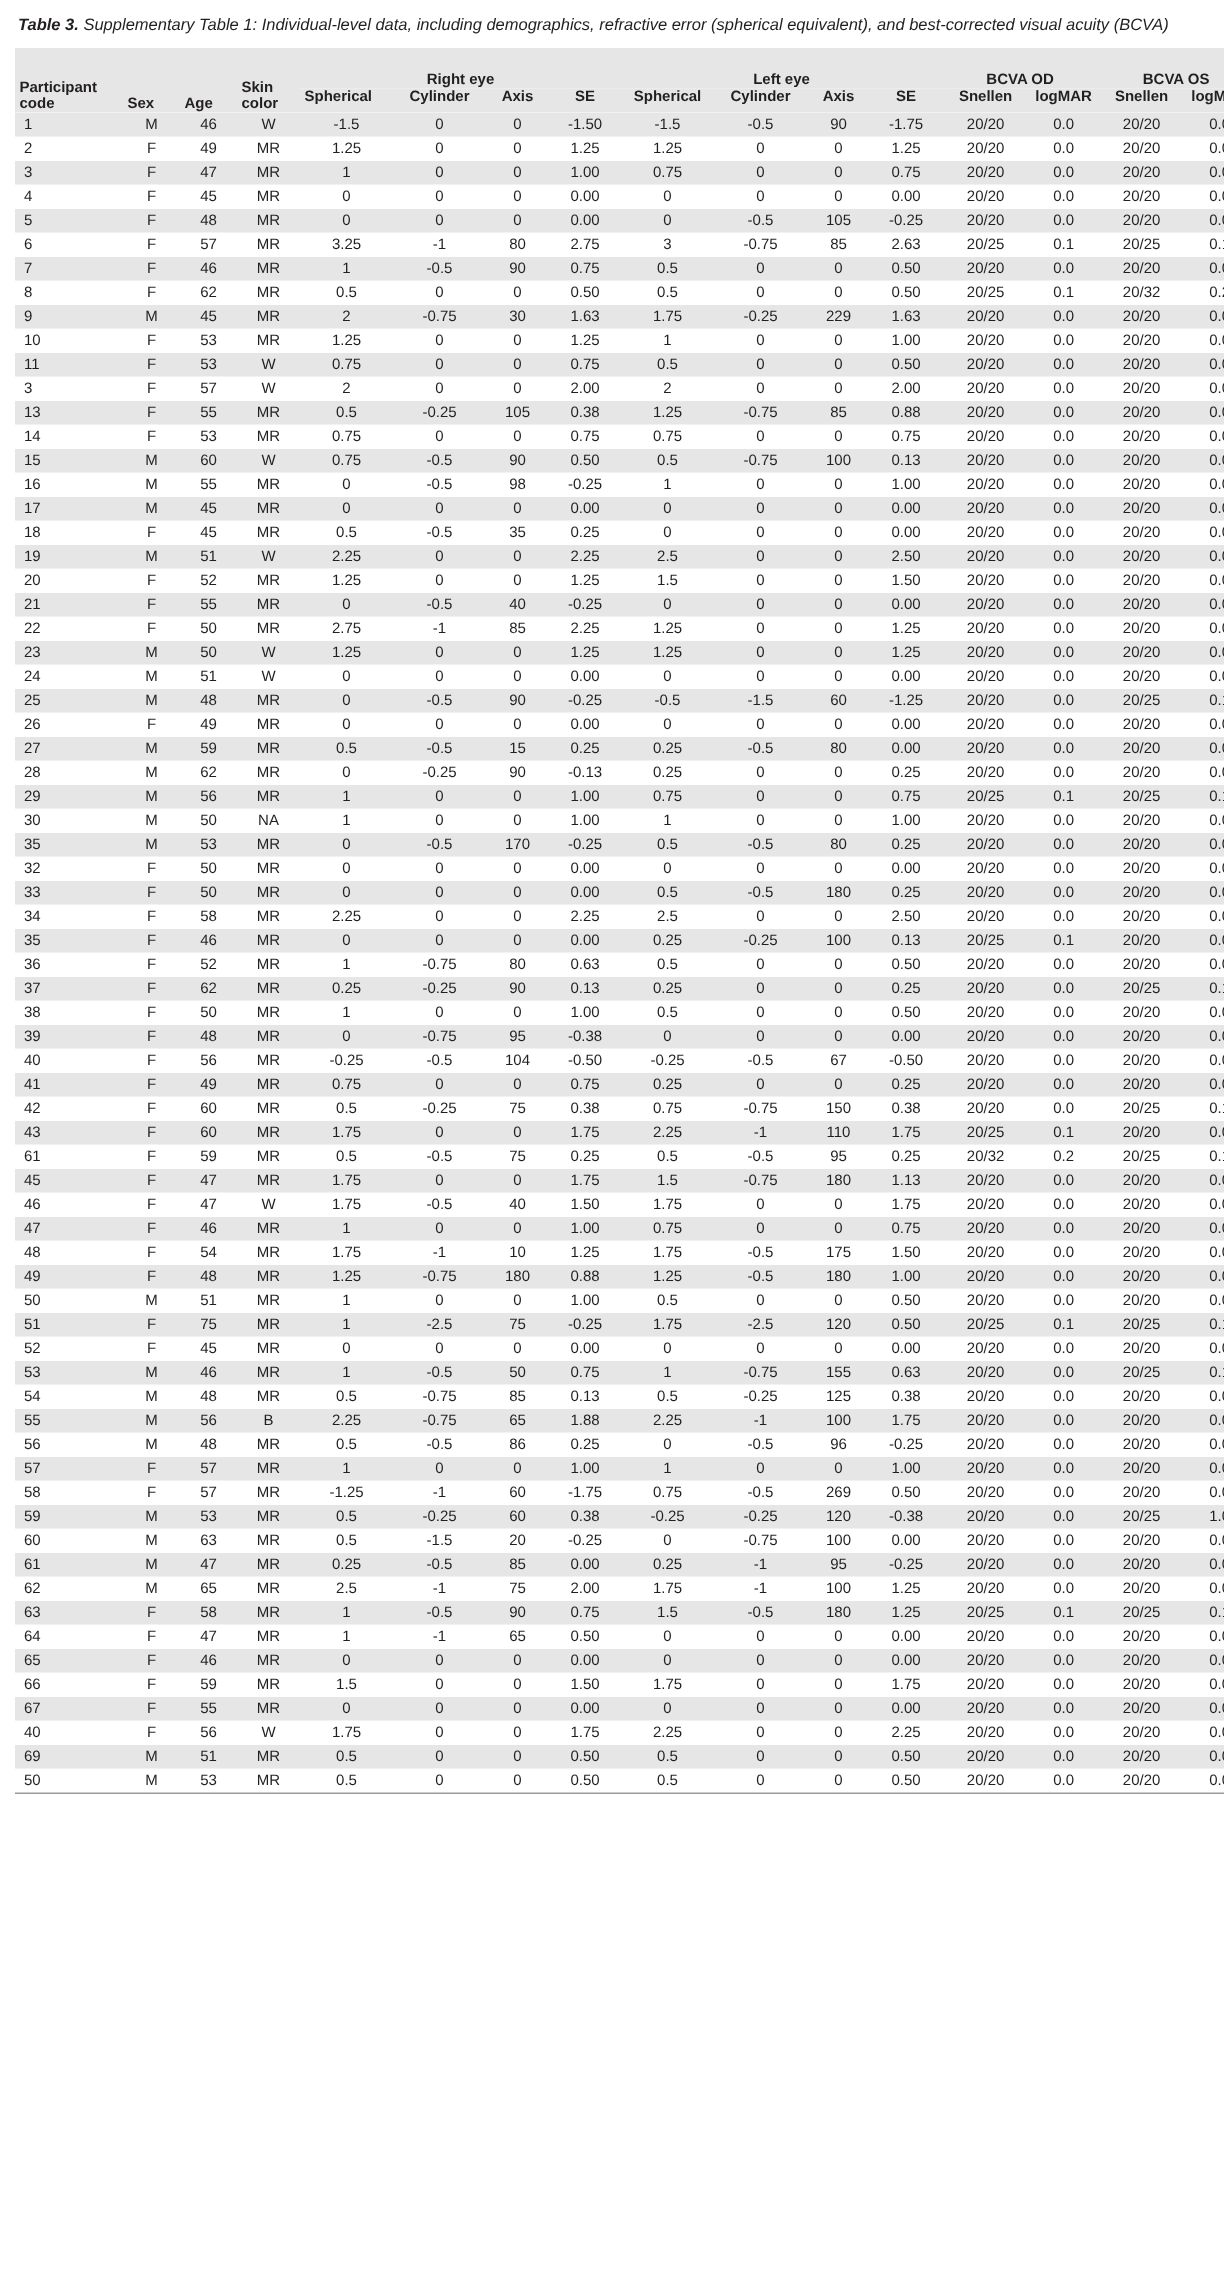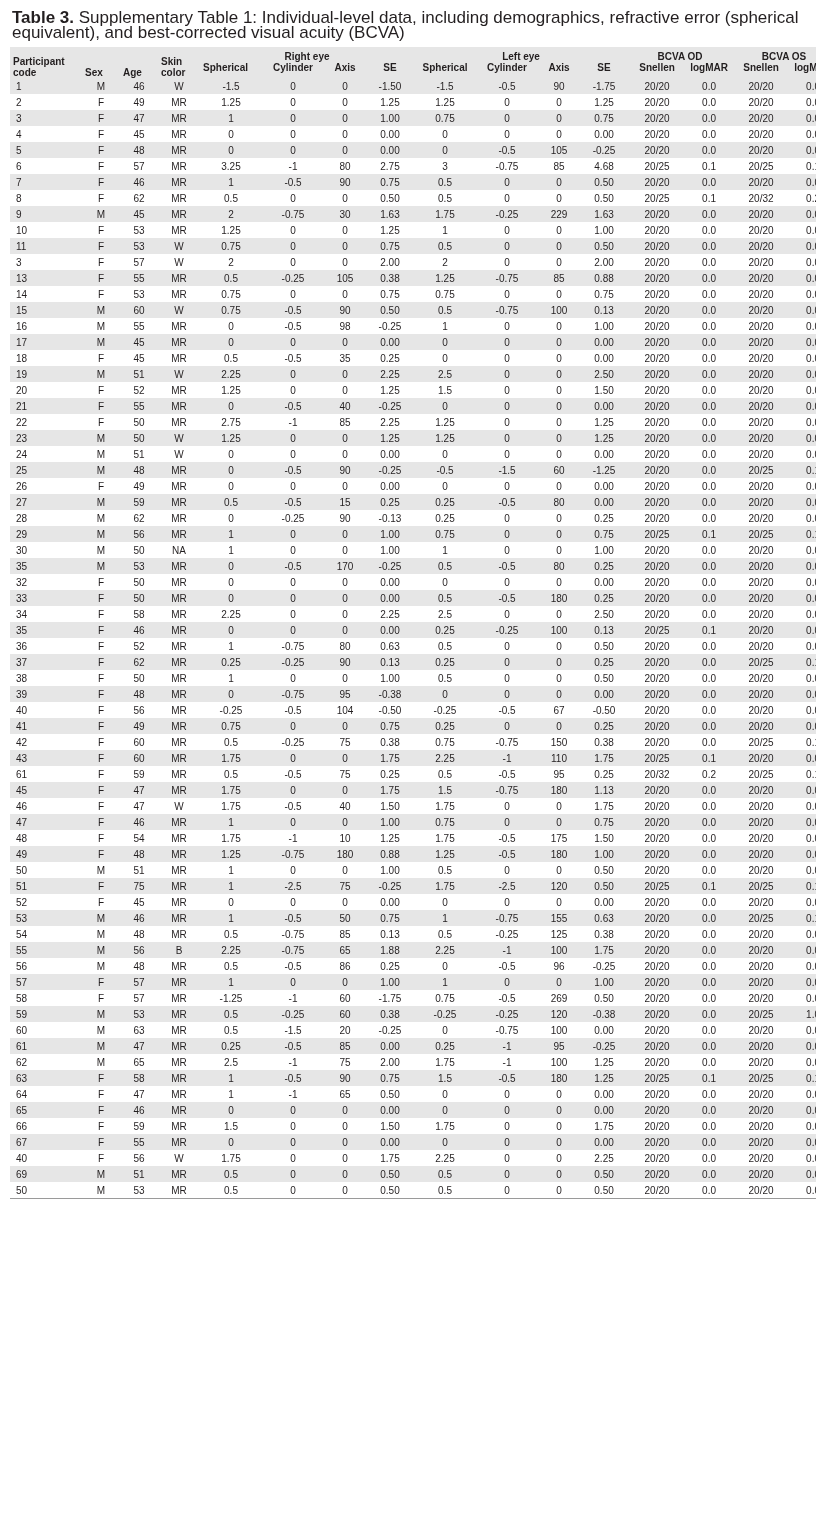--- a/index.html
+++ b/index.html
@@ -11,24 +11,25 @@
     width: 816px;
     font-family: "Liberation Sans", sans-serif;
     color: #231f20;
   }
   .page {
     width: 816px;
     box-sizing: border-box;
     padding: 8px 10px 10px 10px;
   }
   .caption {
-    font-size: 17px;
+    font-size: 11px;
     line-height: 15px;
     color: #231f20;
     margin: 2px 2px 7px 2px;
+    font-style: italic;
   }
   .caption .lbl {
     font-weight: bold;
   }
   table.tbl {
     border-collapse: collapse;
     width: 796px;
     table-layout: fixed;
     font-size: 10px;
   }
@@ -36,21 +37,21 @@
     background: #e6e6e6;
     font-weight: bold;
     font-size: 10px;
     color: #231f20;
     padding: 2px 3px;
     vertical-align: bottom;
     border: 0;
   }
   thead tr.grp th {
     padding-bottom: 0px;
-    padding-top: 4px;
+    padding-top: 16px;
     text-align: left;
   }
   thead tr.sub th {
     padding-top: 0px;
     padding-bottom: 5px;
   }
   thead tr.grp th.spanner {
     text-align: center;
     margin-top: 20px;
   }
@@ -250,21 +251,21 @@
           <td>F</td>
           <td>57</td>
           <td>MR</td>
           <td>3.25</td>
           <td>-1</td>
           <td>80</td>
           <td>2.75</td>
           <td>3</td>
           <td>-0.75</td>
           <td>85</td>
-          <td>4.68</td>
+          <td>2.63</td>
           <td>20/25</td>
           <td>0.1</td>
           <td>20/25</td>
           <td>0.1</td>
         </tr>
         <tr class="odd">
           <td class="lcol">7</td>
           <td>F</td>
           <td>46</td>
           <td>MR</td>

